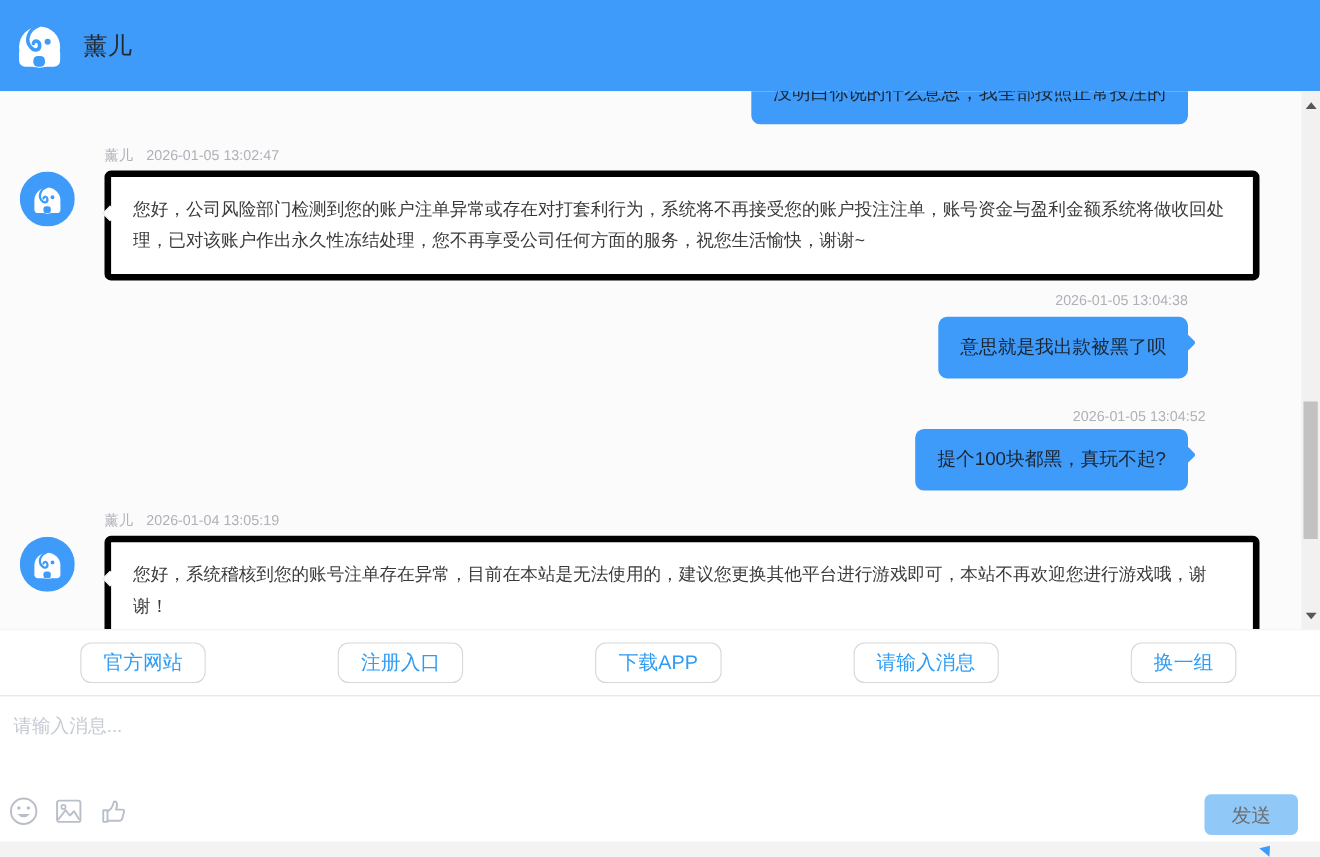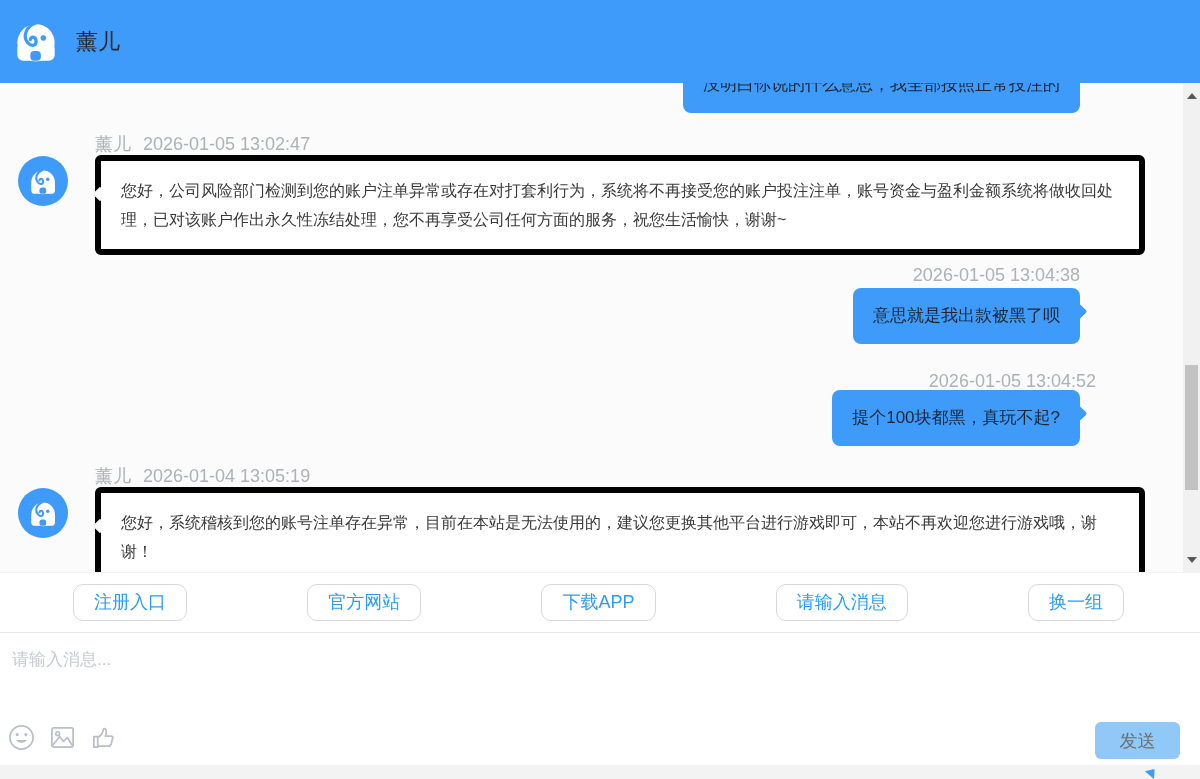--- a/index.html
+++ b/index.html
@@ -8,21 +8,21 @@
   .app { position:relative; width:1200px; height:779px; overflow:hidden; background:#ffffff; }
 
   
   .header { position:absolute; top:0; left:0; width:1200px; height:83px; background:#3e9bfa; display:flex; align-items:center; }
   .header-logo { width:52px; height:52px; margin-left:10px; flex:0 0 auto; }
   .header-title { margin-left:14px; font-size:22px; color:#24292f; font-weight:500; }
 
   
   .chat { position:absolute; top:83px; left:0; width:1200px; height:489px; background:#fbfbfc; overflow:hidden; }
 
-  .msg-meta { position:absolute; font-size:18px; color:#aeb1b7; white-space:nowrap; }
+  .msg-meta { position:absolute; font-size:13px; color:#aeb1b7; white-space:nowrap; }
   .msg-meta .sender { margin-right:12px; }
 
   .avatar { position:absolute; left:18px; width:50px; height:50px; }
 
   .bubble-in { position:absolute; left:95px; right:55px; background:#ffffff; border:6px solid #000000; border-radius:6px; padding:15px 20px; font-size:16px; line-height:29px; color:#3a3a3a; }
   .bubble-in .tail { position:absolute; left:-6px; top:28px; width:10px; height:10px; background:#ffffff; border-left:1px solid #ececec; border-bottom:1px solid #ececec; transform:rotate(45deg); }
 
   .bubble-out { position:absolute; right:120px; background:#3e9bfa; border-radius:8px; padding:16px 20px; font-size:17px; line-height:24px; color:#1b2430; white-space:nowrap; }
   .bubble-out .tail { position:absolute; right:-5px; top:18px; width:11px; height:11px; background:#3e9bfa; transform:rotate(45deg); border-radius:2px; }
 
@@ -130,22 +130,22 @@
           <div class="tri-up"></div>
         </div>
       <div class="sb-thumb"></div>
       <div class="sb-arrow down">
           <div class="tri-down"></div>
         </div>
     </div>
   </div>
 
   <div class="quick-replies">
+    <button class="qr-btn">官方网站</button>
     <button class="qr-btn">注册入口</button>
-    <button class="qr-btn">官方网站</button>
     <button class="qr-btn">下载APP</button>
     <button class="qr-btn">请输入消息</button>
     <button class="qr-btn">换一组</button>
   </div>
 
   <div class="composer">
     <textarea placeholder="请输入消息..." style=""></textarea>
     <div class="composer-toolbar">
       <svg class="tool-icon" viewBox="0 0 28 28">
         <circle cx="14" cy="14" r="12" fill="none" stroke="#b9bfc9" stroke-width="1.8"></circle>

